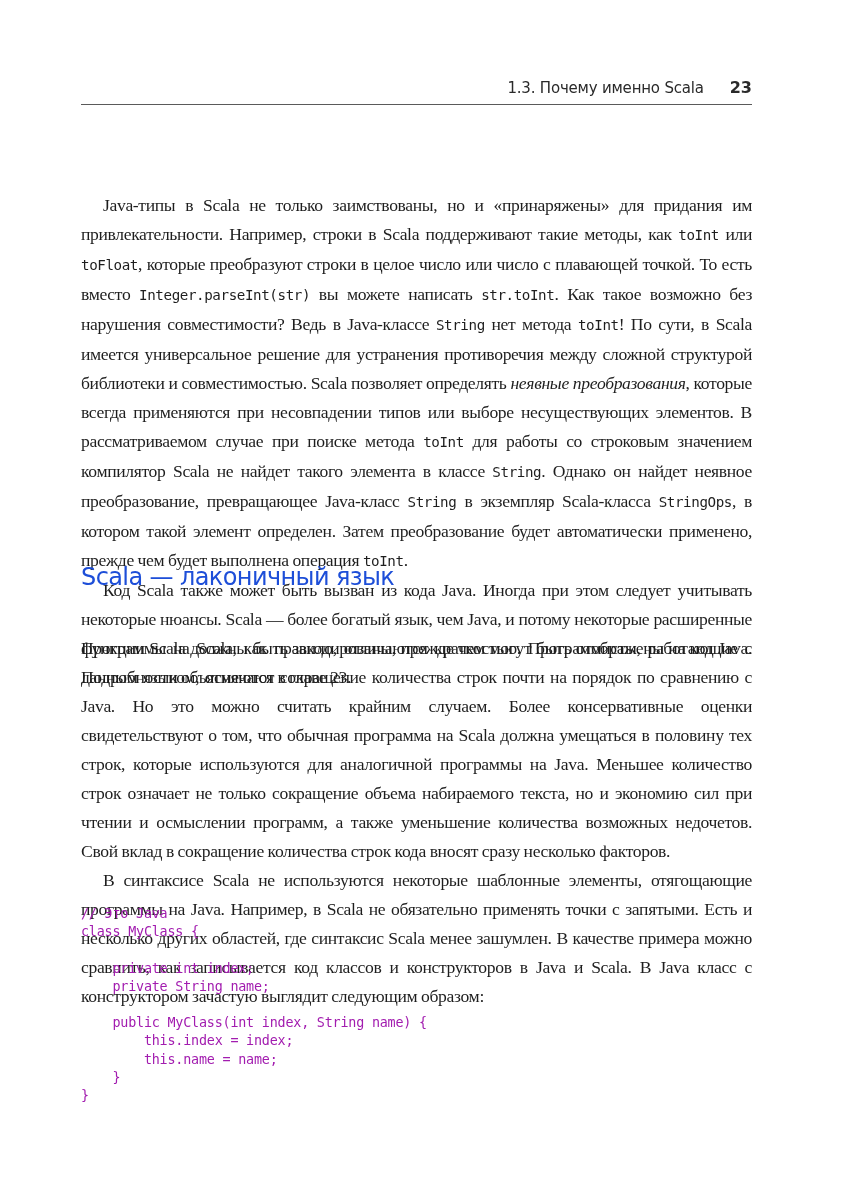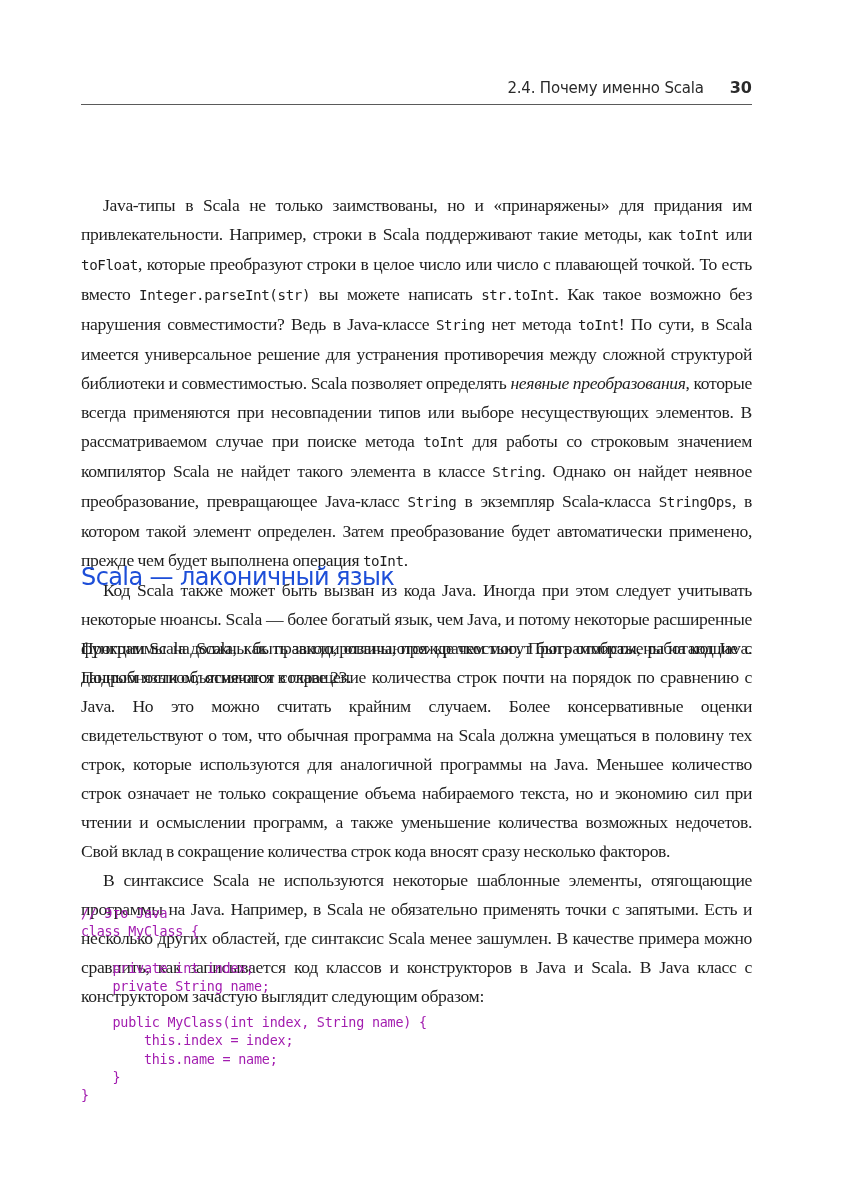--- a/index.html
+++ b/index.html
@@ -32,21 +32,21 @@
     position: absolute; top: 905px; left: 0; margin: 0;
     font-family: "DejaVu Sans Mono", monospace; font-size: 13.4px; line-height: 18.2px;
     color: #a21caf; white-space: pre; letter-spacing: -0.2px;
   }
 </style>
 </head>
 <body>
 
 <div class="page">
   <div class="running-head">
-    <span class="sect">2.4. Почему именно Scala</span><span class="pnum">30</span>
+    <span class="sect">1.3. Почему именно Scala</span><span class="pnum">23</span>
   </div>
 
   <div id="sec1" class="body-text">
     <p class="p indent">Java-типы в Scala не только заимствованы, но и «принаряжены» для придания им привлекательности. Например, строки в Scala поддерживают такие методы, как <code>toInt</code> или <code>toFloat</code>, которые преобразуют строки в целое число или число с плавающей точкой. То есть вместо <code>Integer.parseInt(str)</code> вы можете написать <code>str.toInt</code>. Как такое возможно без нарушения совместимости? Ведь в Java-классе <code>String</code> нет метода <code>toInt</code>! По сути, в Scala имеется универсальное решение для устранения противоречия между сложной структурой библиотеки и совместимостью. Scala позволяет определять <em>неявные преобразования</em>, которые всегда применяются при несовпадении типов или выборе несуществующих элементов. В рассматриваемом случае при поиске метода <code>toInt</code> для работы со строковым значением компилятор Scala не найдет такого элемента в классе <code>String</code>. Однако он найдет неявное преобразование, превращающее Java-класс <code>String</code> в экземпляр Scala-класса <code>StringOps</code>, в котором такой элемент определен. Затем преобразование будет автоматически применено, прежде чем будет выполнена операция <code>toInt</code>.</p>
     <p class="p indent">Код Scala также может быть вызван из кода Java. Иногда при этом следует учитывать некоторые нюансы. Scala — более богатый язык, чем Java, и потому некоторые расширенные функции Scala должны быть закодированы, прежде чем могут быть отображены на код Java. Подробности объясняются в главе 23.</p>
   </div>
 
   <h2 class="heading">Scala — лаконичный язык</h2>
 
   <div id="sec2" class="body-text">

